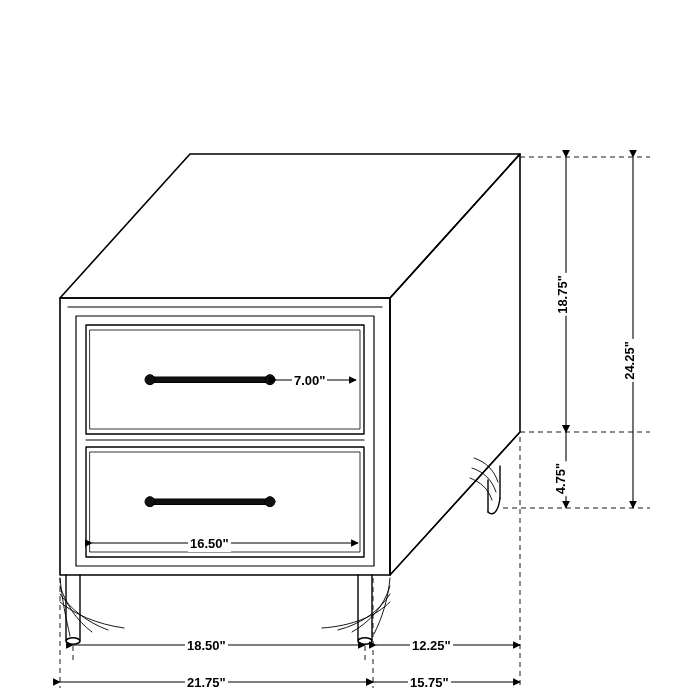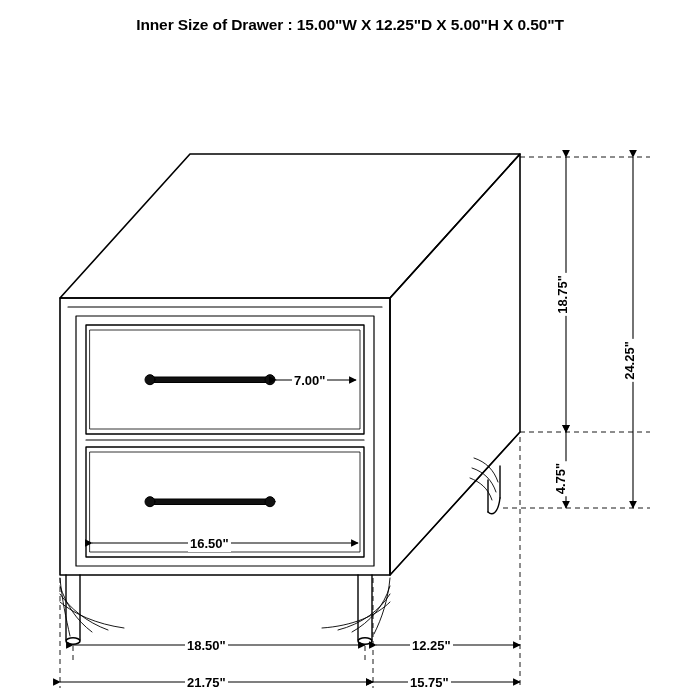--- a/index.html
+++ b/index.html
@@ -47,21 +47,20 @@
   }
   .vert {
     transform-origin: 50% 50%;
   }
 </style>
 </head>
 <body>
 
 <div id="stage">
 
-  <div class="title">Inner Size of Drawer : 15.00"W X 12.25"D X 5.00"H X 0.50"T</div>
 
   <svg id="drawing" width="700" height="700" viewBox="0 0 700 700">
 
     <g fill="none" stroke="#000000" stroke-width="1.6" stroke-linejoin="round" stroke-linecap="round">
 
       <path d="M 60 298 L 190 154 L 520 154 L 390 298 Z"></path>
 
       <path d="M 60 298 L 390 298 L 390 575 L 60 575 Z"></path>
 
       <path d="M 390 298 L 520 154 L 520 432 L 390 575 Z"></path>

